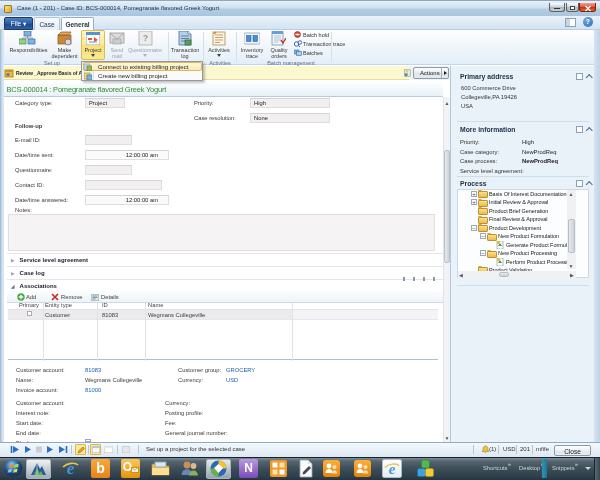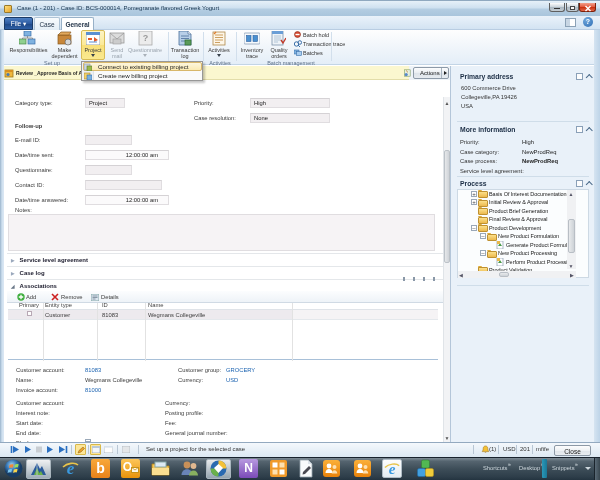--- a/index.html
+++ b/index.html
@@ -199,20 +199,23 @@
   </svg>
 <div class="abs" id="actionsbtn"><span style="padding-left:6px;">Actions</span></div>
 <div class="abs" style="left:441px;top:68px;width:1px;height:10px;background:#a8b4c0;"></div>
 <div class="abs" style="left:443.5px;top:70.5px;width:0;height:0;border-top:2.5px solid transparent;border-bottom:2.5px solid transparent;border-left:3.5px solid #222;"></div>
 
 <div class="abs" style="left:0;top:30px;width:4px;height:412px;background:linear-gradient(90deg,#9ab4cc,#cfe0ef 50%,#dce8f4 100%);"></div>
 <div class="abs" style="left:4px;top:80px;width:3px;height:362px;background:#fff;"></div>
 <div class="abs" style="left:594px;top:30px;width:6px;height:412px;background:linear-gradient(90deg,#d5e4f1,#bed4e8);"></div>
 
 <div class="abs" id="mainform">
+  <div class="abs" id="greenhdr">
+      <span>BCS-000014 : Pomegranate flavored Greek Yogurt</span>
+    </div>
 
   <div class="flabel" style="left:8px;top:19.5px;">Category type:</div>
   <div class="ffield" style="left:78px;top:17.5px;width:40px;">Project</div>
   <div class="flabel" style="left:187px;top:19.5px;">Priority:</div>
   <div class="ffield" style="left:243px;top:17.5px;width:80px;">High</div>
   <div class="flabel" style="left:187px;top:35px;">Case resolution:</div>
   <div class="ffield" style="left:243px;top:33px;width:80px;">None</div>
   <div class="flabel" style="left:8px;top:42.5px;font-weight:bold;">Follow-up</div>
   <div class="flabel" style="left:8px;top:57px;">E-mail ID:</div>
   <div class="ffield" style="left:78px;top:55px;width:47px;"></div>

